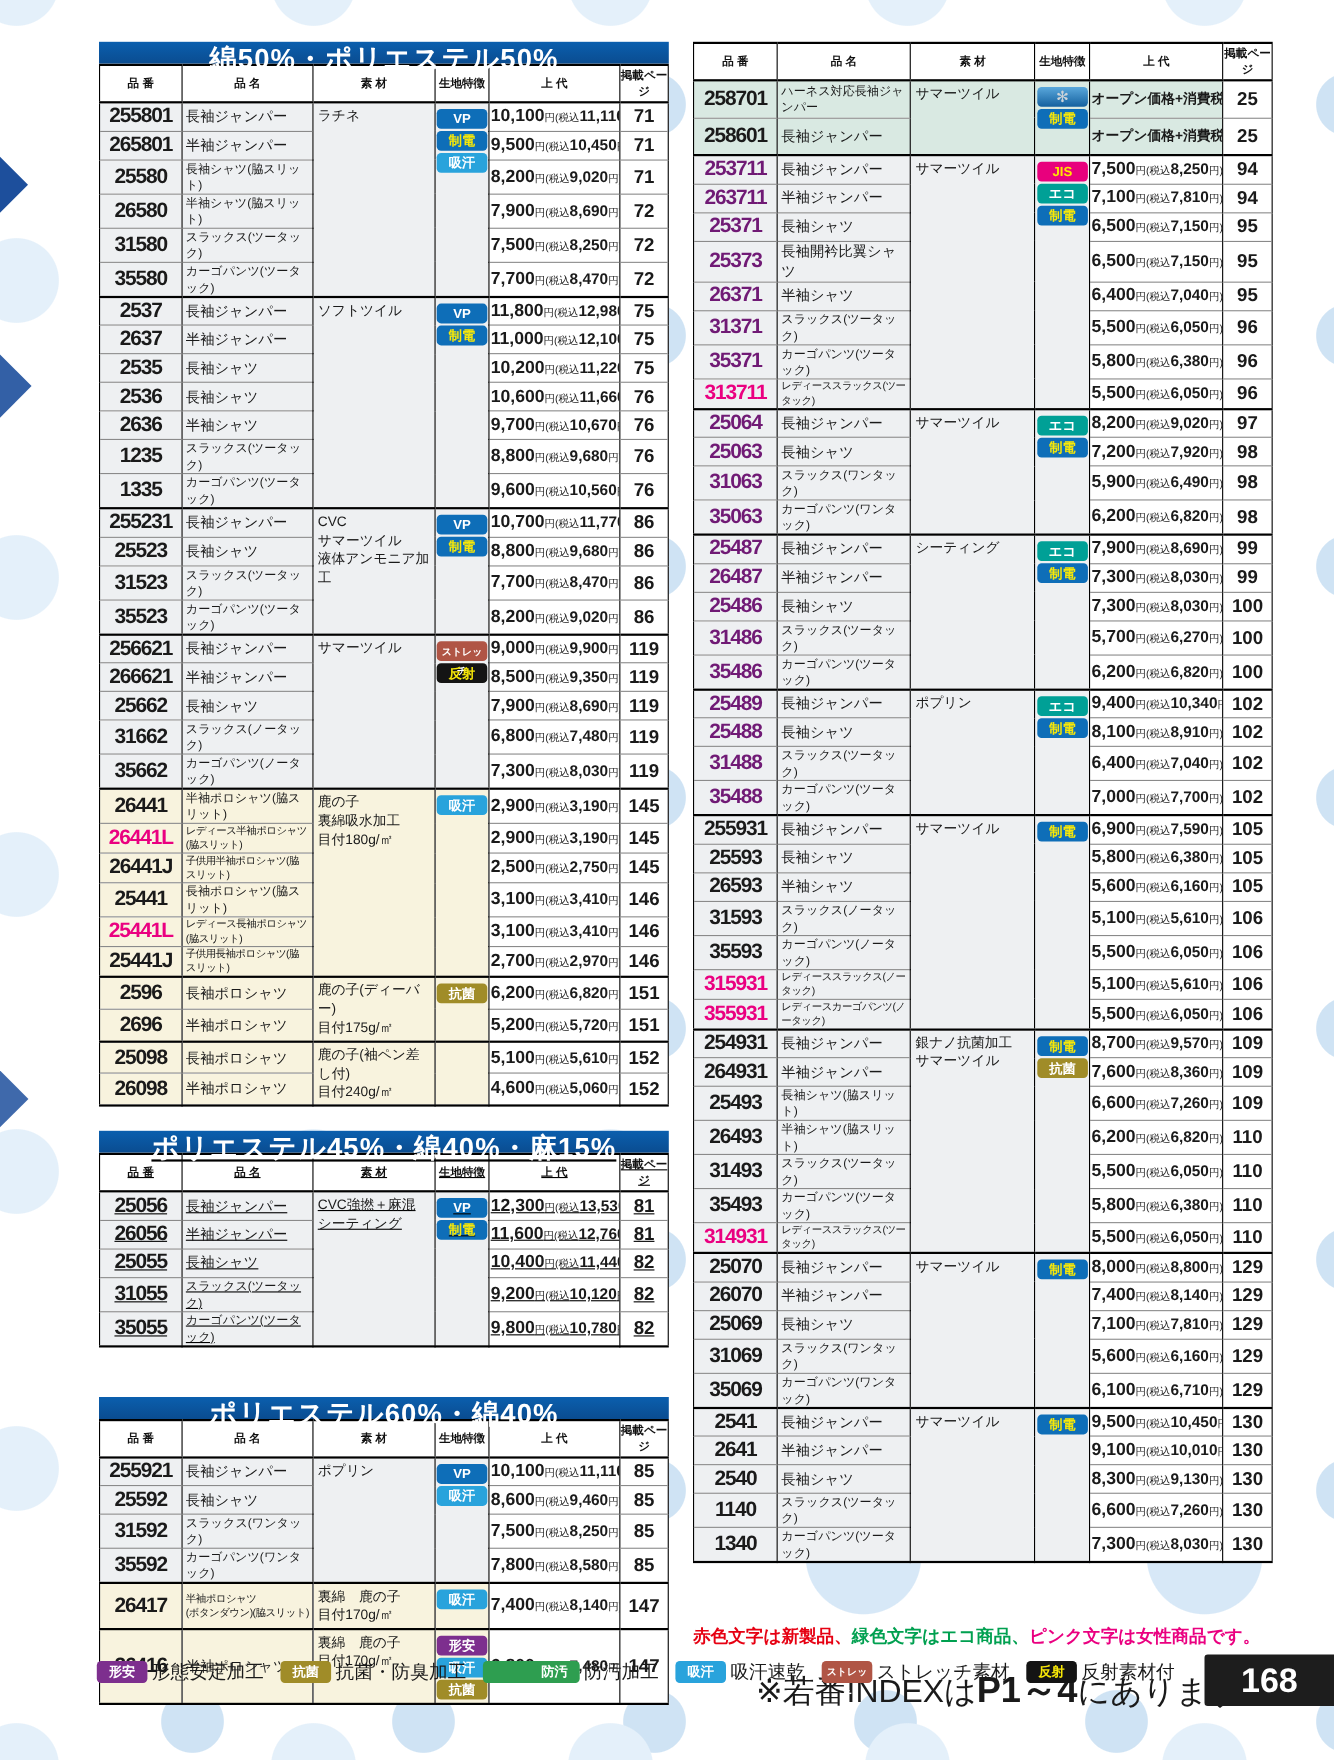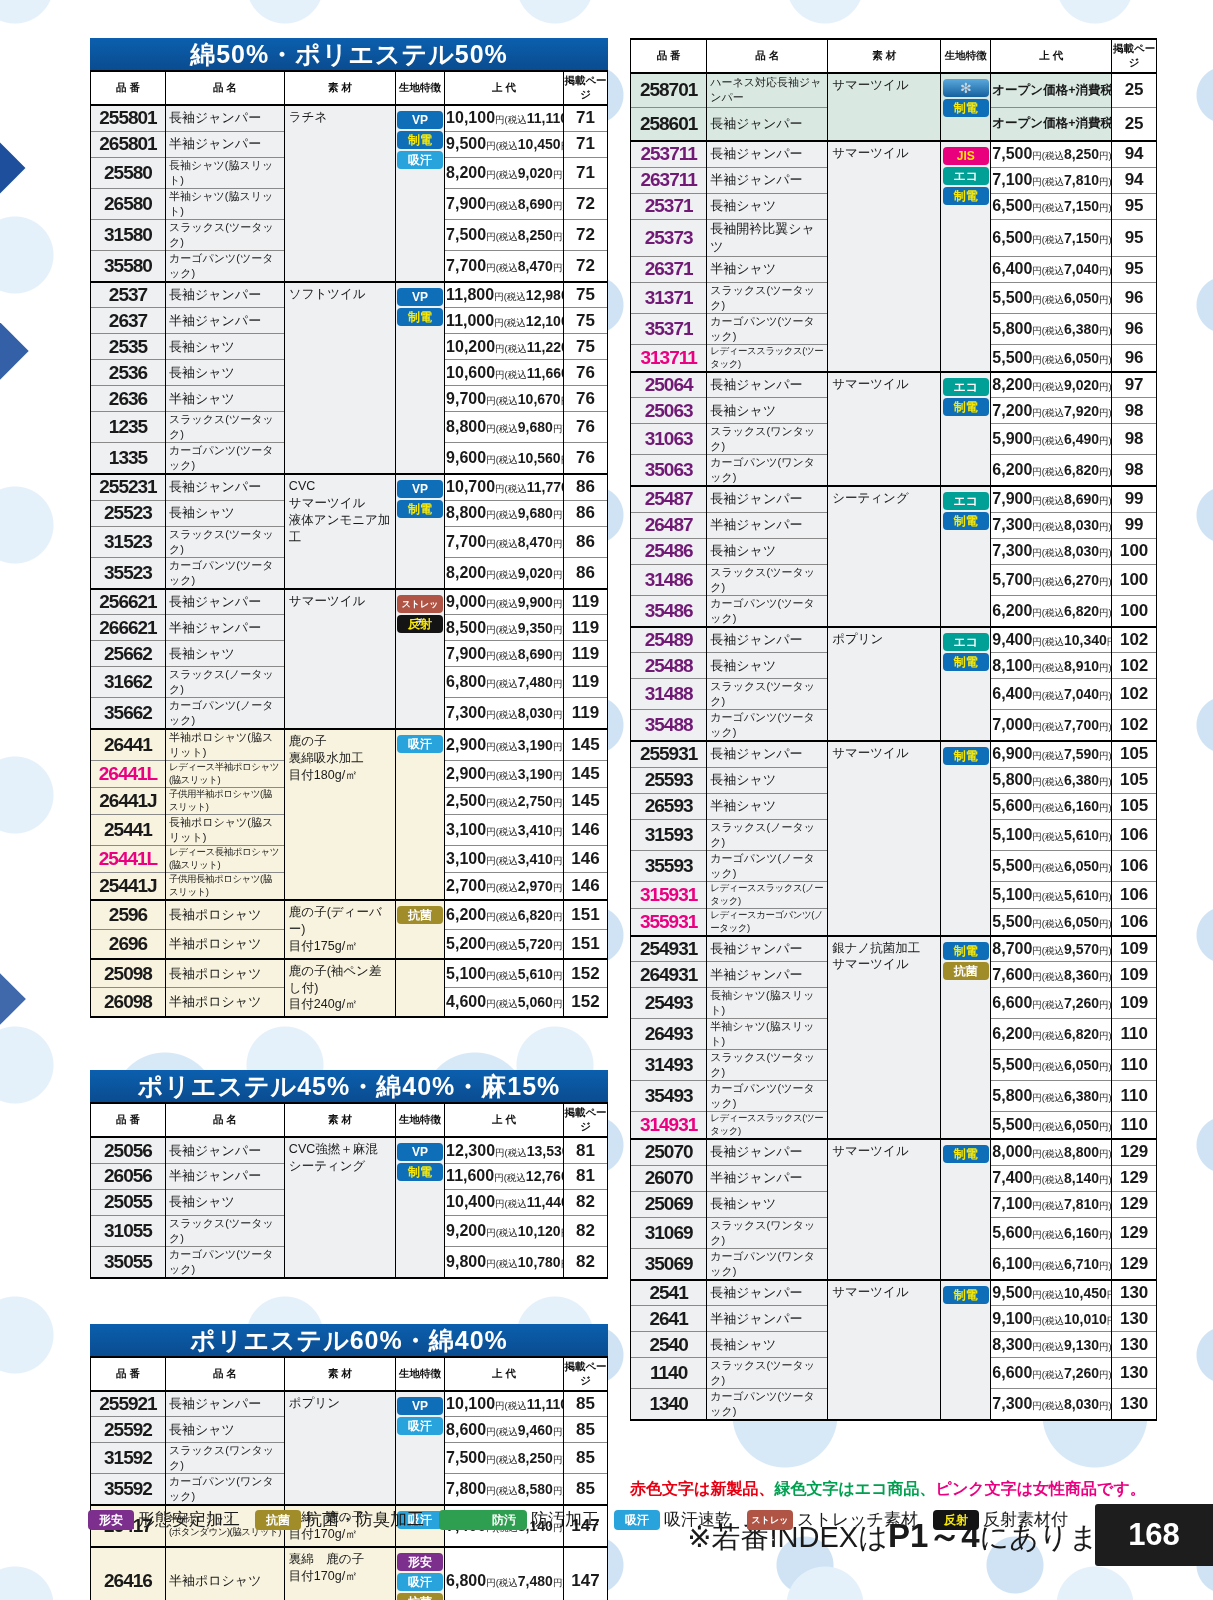--- a/index.html
+++ b/index.html
@@ -15,24 +15,24 @@
   .deco.t1{left:-18px;top:150px;width:36px;height:36px;transform:rotate(45deg);}
   .deco.t2{left:-22px;top:330px;width:42px;height:42px;transform:rotate(45deg);opacity:.9;}
   .deco.t3{left:-20px;top:980px;width:38px;height:38px;transform:rotate(45deg);opacity:.85;}
   .deco.w1,.deco.w2{background:#ffffff;}
   .deco.w1{left:880px;top:250px;width:16px;height:16px;transform:rotate(30deg);}
   .deco.w2{left:700px;top:760px;width:18px;height:18px;transform:rotate(20deg);}
 
   .col{position:absolute;top:38px;}
   .col-left{left:90px;width:518px;}
   .col-right{left:630px;width:527px;}
-  .tbl-gap2{margin-top:52px;}
+  .tbl-gap2{margin-top:22px;text-decoration:underline;}
   .tbl-gap3{margin-top:45px;}
 
-  .tbl-title{height:32px;line-height:32px;text-align:center;color:#fff;font-weight:bold;font-size:25px;
+  .tbl-title{height:20px;line-height:32px;text-align:center;color:#fff;font-weight:bold;font-size:25px;
     background:linear-gradient(180deg,#0b5fae 0%,#0a4c90 100%);letter-spacing:1px;}
   table.pt{border-collapse:collapse;width:100%;table-layout:fixed;border:1px solid #000;border-bottom:2px solid #000;background:#fff;}
   table.pt th{border:1px solid #000;border-top:2px solid #000;border-bottom:2px solid #000;background:#fff;
     font-size:10.5px;padding:2px 0;color:#111;}
   table.pt td{border-left:1px solid #000;border-right:1px solid #000;border-top:1px solid #8a8a8a;
     color:#1a1a1a;overflow:hidden;}
   tbody.grp tr:first-child td{border-top:2px solid #000;}
   tbody.grp tr{height:26px;}
   tbody.grp.tall tr{height:34px;}
   td.c0,td.c1,td.c2,td.c3{background:#eef0f2;}
@@ -62,21 +62,21 @@
   .notes{margin-top:56px;}
   .note-colors{font-size:16px;font-weight:bold;line-height:1.45;}
   .note-tax{font-size:16px;font-weight:bold;color:#1a1a1a;}
   .note-index{margin-top:14px;text-align:right;font-size:29px;color:#1a1a1a;white-space:nowrap;}
   .note-index .idx-b{font-weight:bold;font-size:33px;}
 
   .legend{position:absolute;left:88px;top:1508px;display:flex;align-items:center;gap:15px;}
   .legend-item{display:flex;align-items:center;gap:4px;}
   .legend-item .badge{display:inline-block;margin:0;width:46px;height:20px;line-height:20px;}
   .legend-item .lab{font-size:17px;color:#1a1a1a;}
-  .pageno{position:absolute;right:0;top:1504px;width:118px;height:62px;background:#1d1d1d;color:#fff;
+  .pageno{position:absolute;right:0;top:1504px;width:118px;height:47px;background:#1d1d1d;color:#fff;
     display:flex;align-items:center;justify-content:center;font-size:31px;font-weight:bold;border-radius:3px 0 0 3px;}
 </style>
 </head>
 <body>
 
 <div class="page">
   <div class="deco t1"></div>
   <div class="deco t2"></div>
   <div class="deco t3"></div>
   <div class="deco w1"></div>

